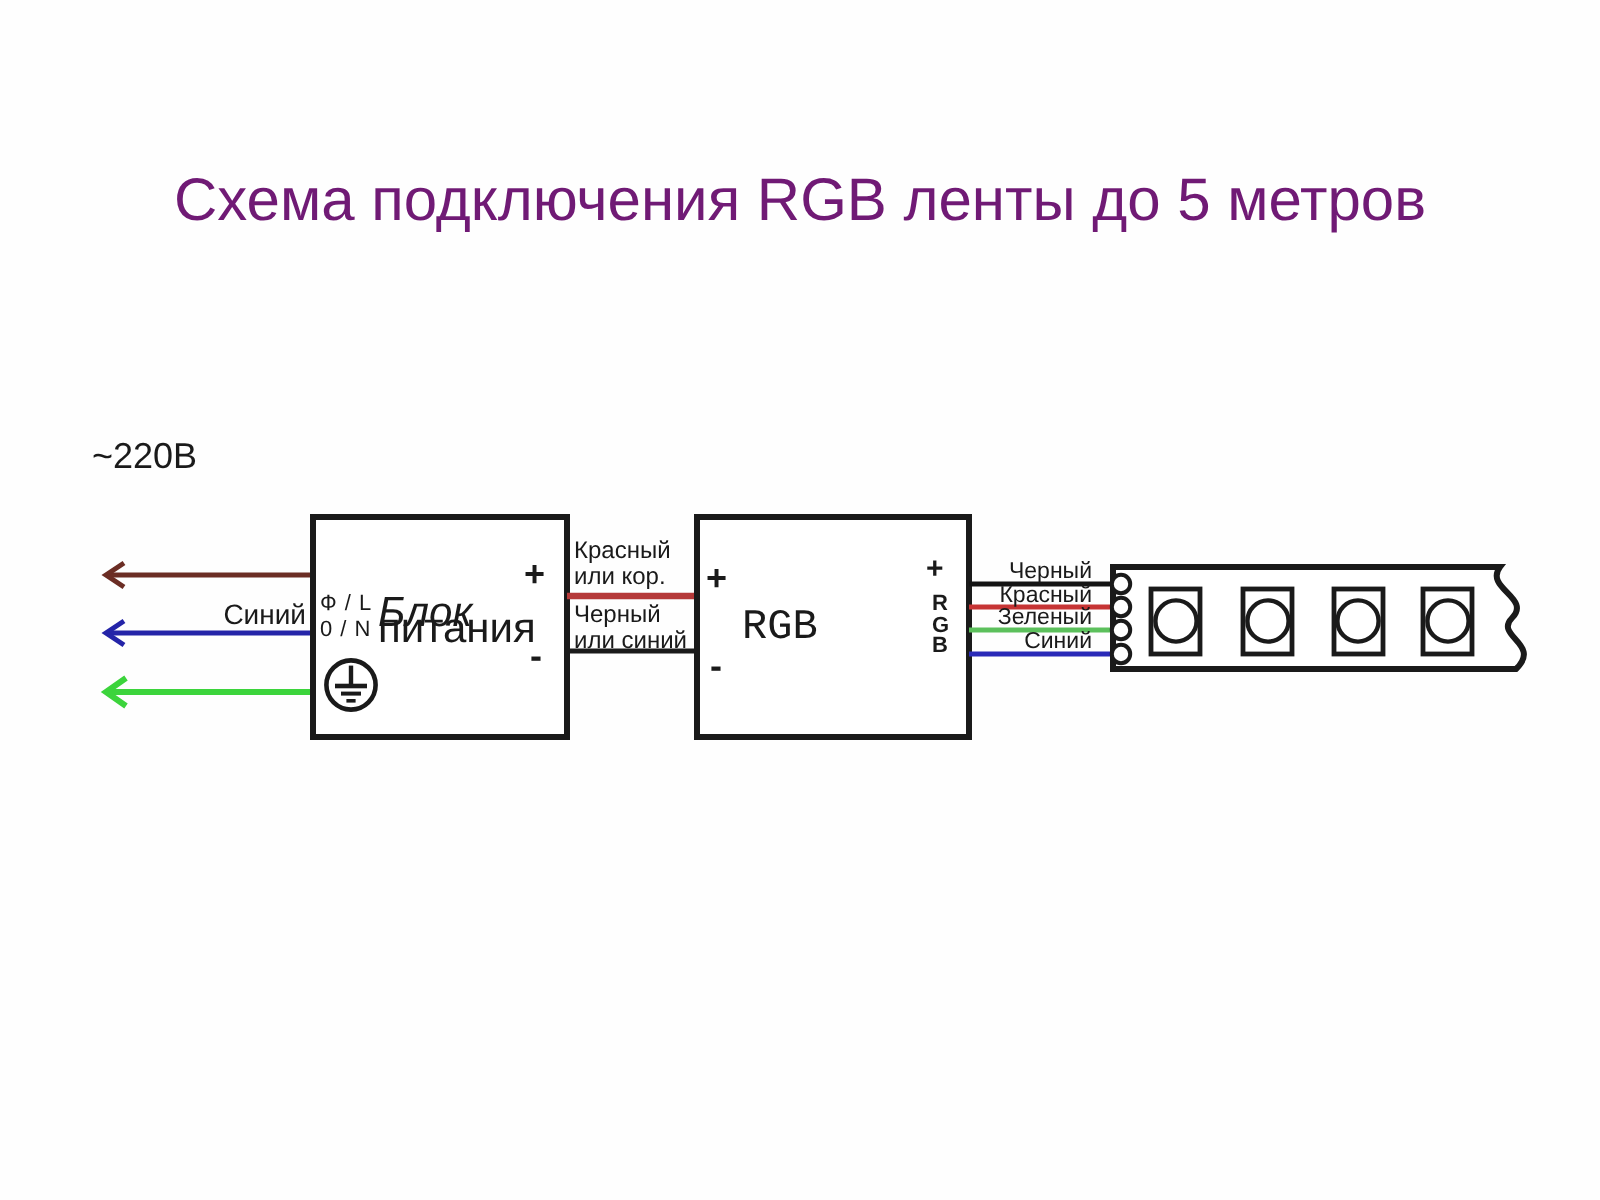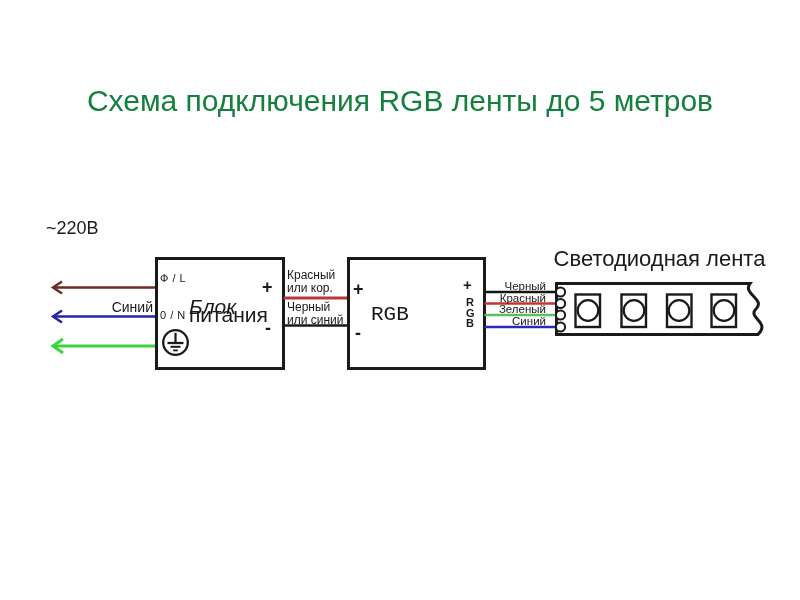--- a/index.html
+++ b/index.html
@@ -2,21 +2,21 @@
 <html><head>
 <meta charset="utf-8">
 <style>
   html,body{margin:0;padding:0;background:#e9e9e9;}
   .canvas{
     position:relative;width:800px;height:600px;margin:0 auto;
     background:#fefefe;overflow:hidden;
     font-family:"Liberation Sans", sans-serif;color:#1a1a1a;
   }
   .lbl{position:absolute;white-space:nowrap;line-height:1.1;}
-  .title{left:0;top:84px;width:800px;text-align:center;font-size:30px;color:#15803d;}
+  .title{left:0;top:84px;width:800px;text-align:center;font-size:30px;color:#701a75;}
   .mains{left:46px;top:219px;font-size:18px;}
   .wire-lbl-left{left:20px;width:133px;text-align:right;font-size:14px;}
   .term{font-size:11px;letter-spacing:0.5px;}
   .boxname{font-size:21px;}
   .sign{font-size:18px;font-weight:bold;}
   .midlbl{font-size:12px;line-height:13px;}
   .outterm{font-size:11px;font-weight:bold;}
   .striplbl{left:400px;width:146px;text-align:right;font-size:11.5px;}
   svg{position:absolute;left:0;top:0;}
 </style>
@@ -71,21 +71,21 @@
       <rect x="711.5" y="294.5" width="24.5" height="32.5" stroke-width="2.4"></rect>
       <circle cx="724" cy="310.5" r="10.3" stroke-width="2.2"></circle>
     </g>
   </svg>
 
   <div class="lbl title">Схема подключения RGB ленты до 5 метров</div>
   <div class="lbl mains">~220В</div>
 
   <div class="lbl wire-lbl-left" style="top:300px;">Синий</div>
 
-  <div class="lbl term" style="left:160px;top:272px;">Ф / L</div>
+  <div class="lbl term" style="left:160px;top:296px;">Ф / L</div>
   <div class="lbl term" style="left:160px;top:309px;">0 / N</div>
   <div class="lbl boxname" style="left:189px;top:295px;font-style:italic;">Блок</div>
   <div class="lbl boxname" style="left:189px;top:303px;text-align:right;">питания</div>
   <div class="lbl sign" style="left:262px;top:278px;">+</div>
   <div class="lbl sign" style="left:265px;top:319px;">-</div>
 
   <div class="lbl midlbl" style="left:287px;top:269px;">
     <div>Красный</div>
     <div>или кор.</div>
   </div>
@@ -96,20 +96,19 @@
 
   <div class="lbl sign" style="left:353px;top:280px;">+</div>
   <div class="lbl sign" style="left:355px;top:324px;">-</div>
   <div class="lbl boxname" style="left:371px;top:303px;font-family:Liberation Mono, monospace;">RGB</div>
 
   <div class="lbl sign" style="left:463px;top:277px;font-size:15px;">+</div>
   <div class="lbl outterm" style="left:466px;top:296px;">R</div>
   <div class="lbl outterm" style="left:466px;top:306.5px;">G</div>
   <div class="lbl outterm" style="left:466px;top:317px;">B</div>
 
-  <div class="lbl" style="left:552px;width:215px;text-align:center;top:247px;font-size:22px;">Светодиодная лента</div>
 
   <div class="lbl striplbl" style="top:280px;">Черный</div>
   <div class="lbl striplbl" style="top:291.5px;">Красный</div>
   <div class="lbl striplbl" style="top:303px;">Зеленый</div>
   <div class="lbl striplbl" style="top:314.5px;">Синий</div>
 
 </div>
 
 </body></html>

